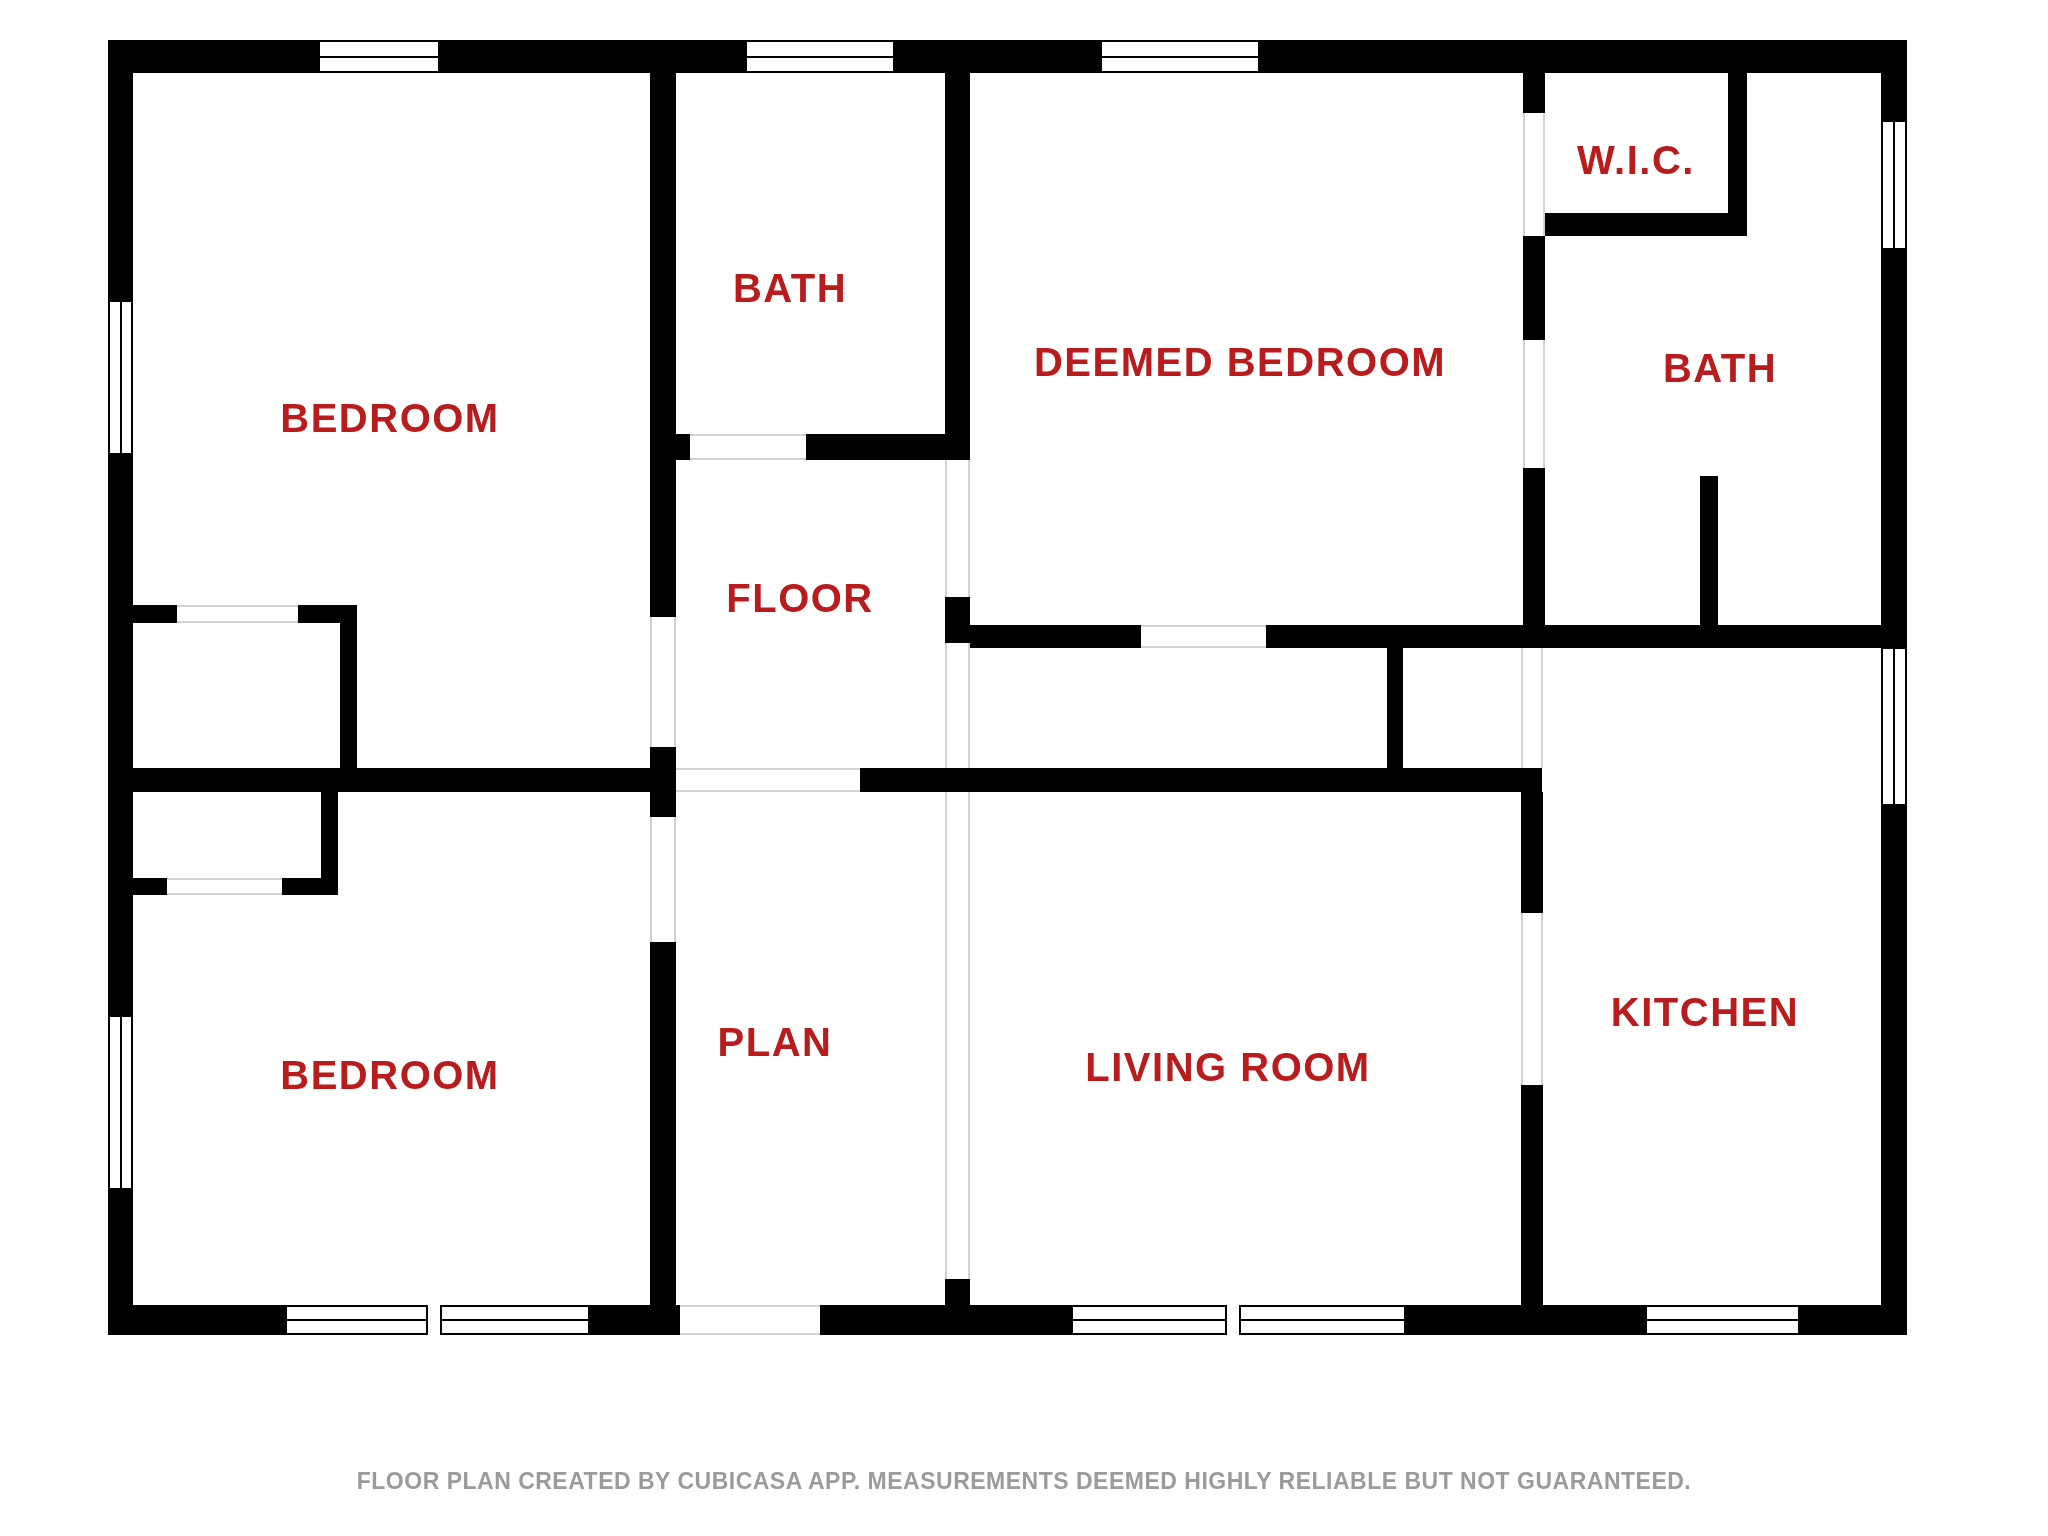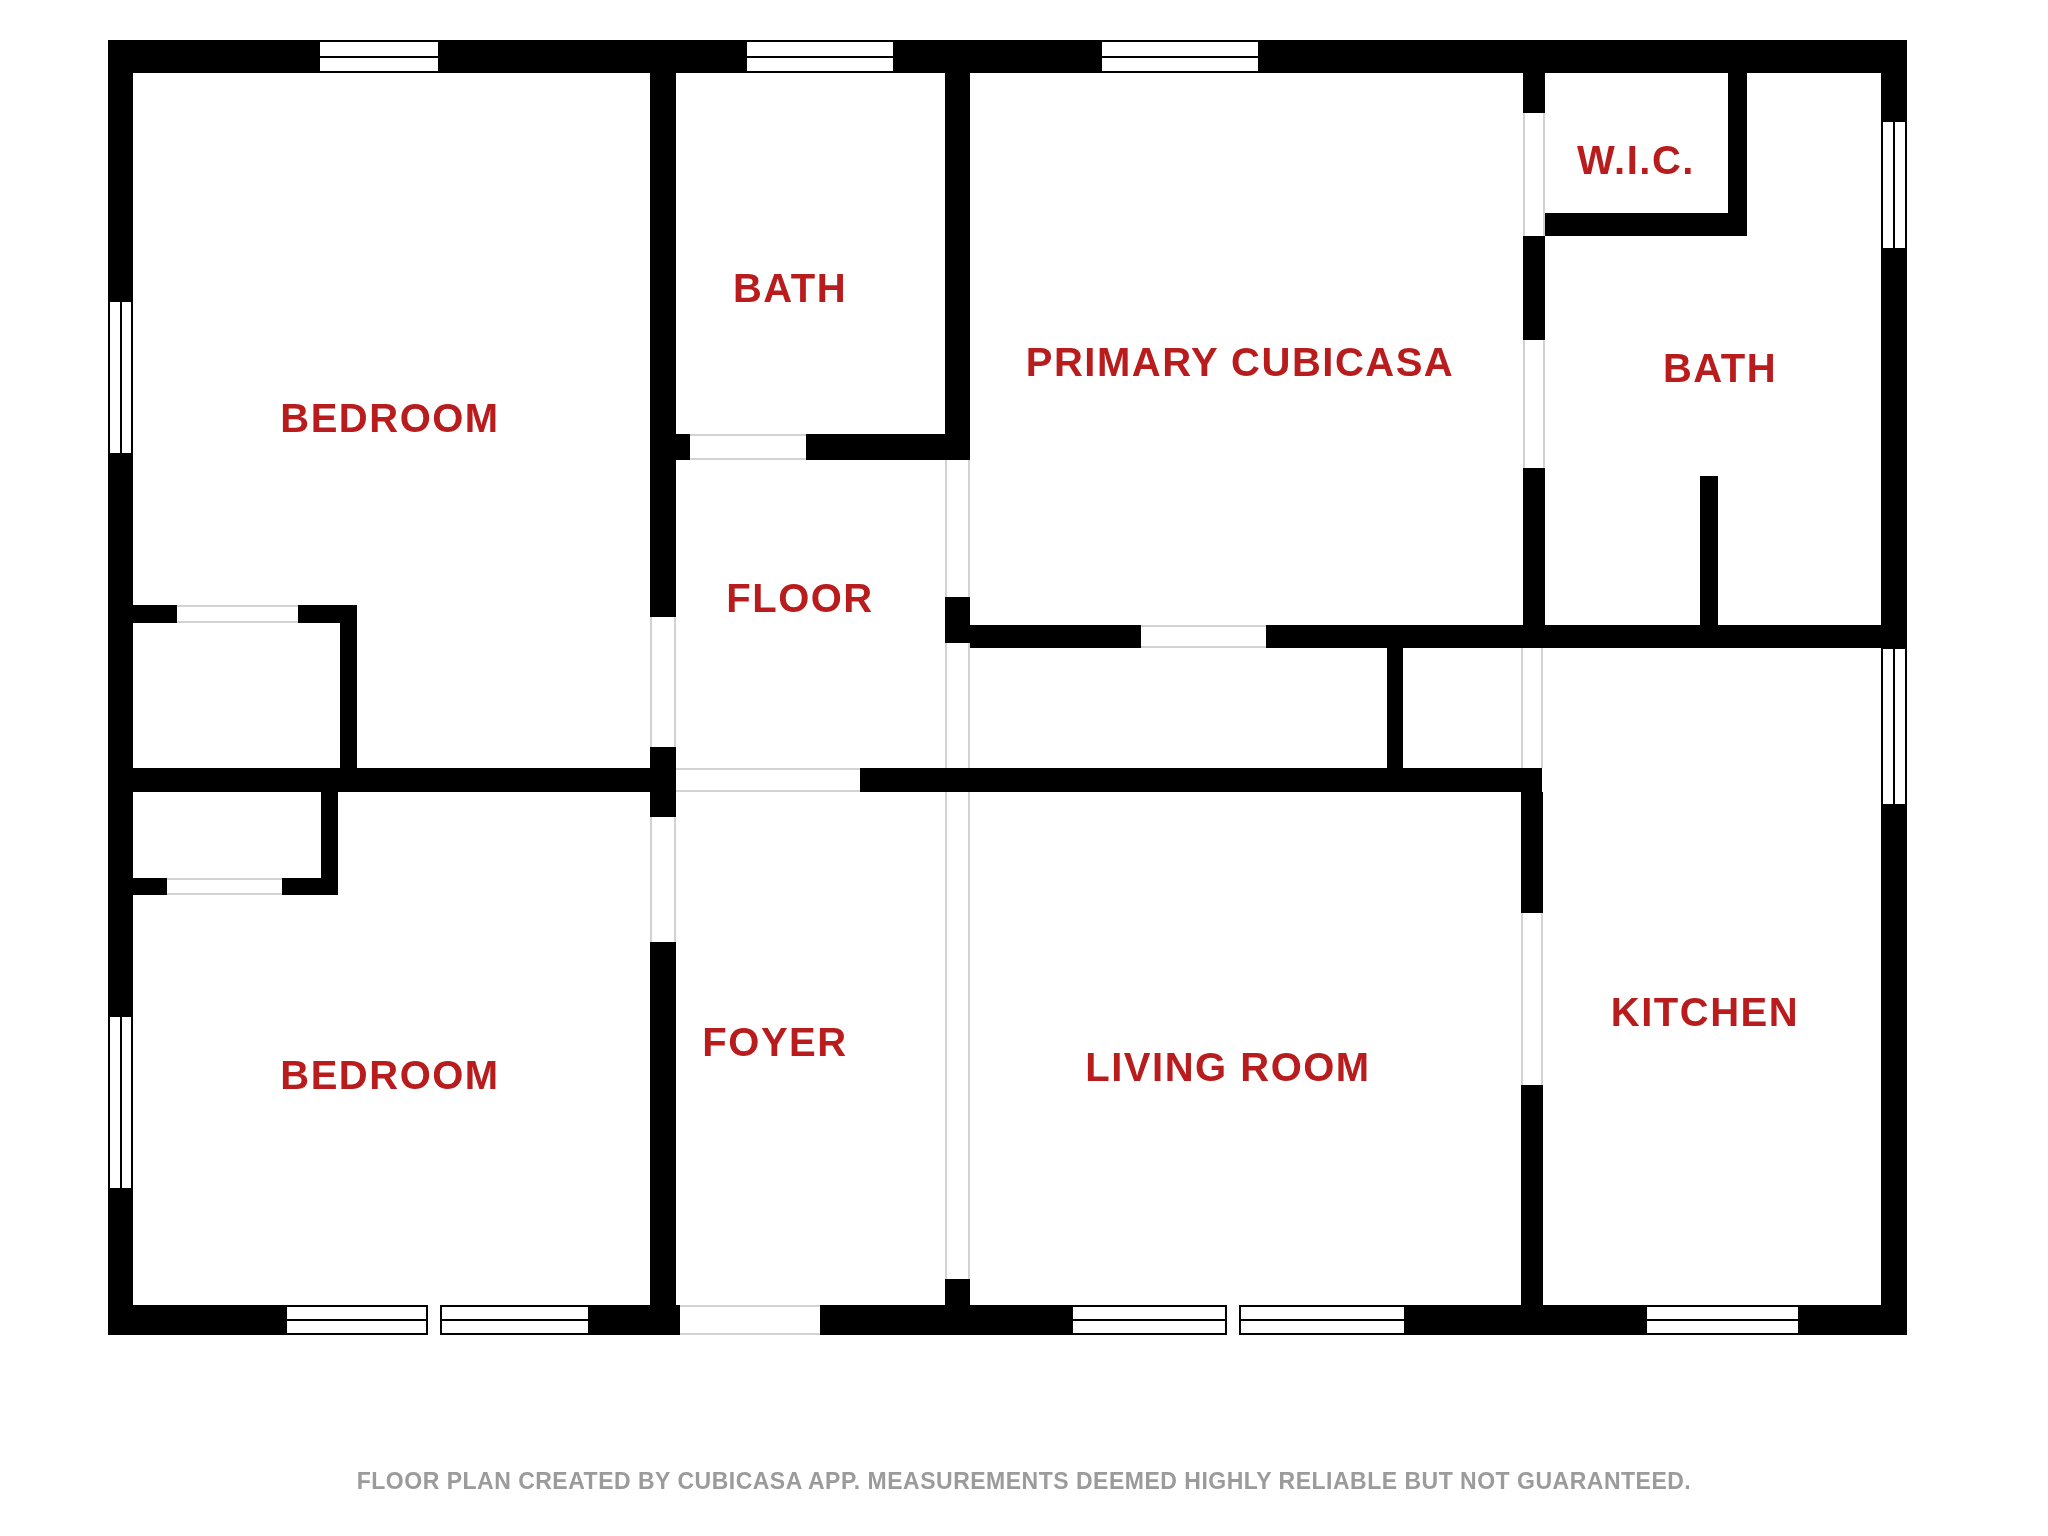--- a/index.html
+++ b/index.html
@@ -166,23 +166,23 @@
       <div class="window-v" style="position: absolute; left: 1881px; top: 120px; width: 26px; height: 130px;">
         <div class="midline"></div>
       </div>
       <div class="window-v" style="position: absolute; left: 1881px; top: 647px; width: 26px; height: 159px;">
         <div class="midline"></div>
       </div>
     </div>
   <div id="labels-layer">
       <div class="room-label" style="left: 390px; top: 418px;">BEDROOM</div>
       <div class="room-label" style="left: 790px; top: 288px;">BATH</div>
-      <div class="room-label" style="left: 1240px; top: 362px;">PRIMARY CUBICASA</div>
+      <div class="room-label" style="left: 1240px; top: 362px;">DEEMED BEDROOM</div>
       <div class="room-label" style="left: 1636px; top: 160px;">W.I.C.</div>
       <div class="room-label" style="left: 1720px; top: 368px;">BATH</div>
       <div class="room-label" style="left: 800px; top: 598px;">FLOOR</div>
       <div class="room-label" style="left: 390px; top: 1075px;">BEDROOM</div>
-      <div class="room-label" style="left: 775px; top: 1042px;">FOYER</div>
+      <div class="room-label" style="left: 775px; top: 1042px;">PLAN</div>
       <div class="room-label" style="left: 1228px; top: 1067px;">LIVING ROOM</div>
       <div class="room-label" style="left: 1705px; top: 998px; margin-top: 14px;">KITCHEN</div>
     </div>
   <div class="footer-text">FLOOR PLAN CREATED BY CUBICASA APP. MEASUREMENTS DEEMED HIGHLY RELIABLE BUT NOT GUARANTEED.</div>
 </div>
 
 </body></html>

